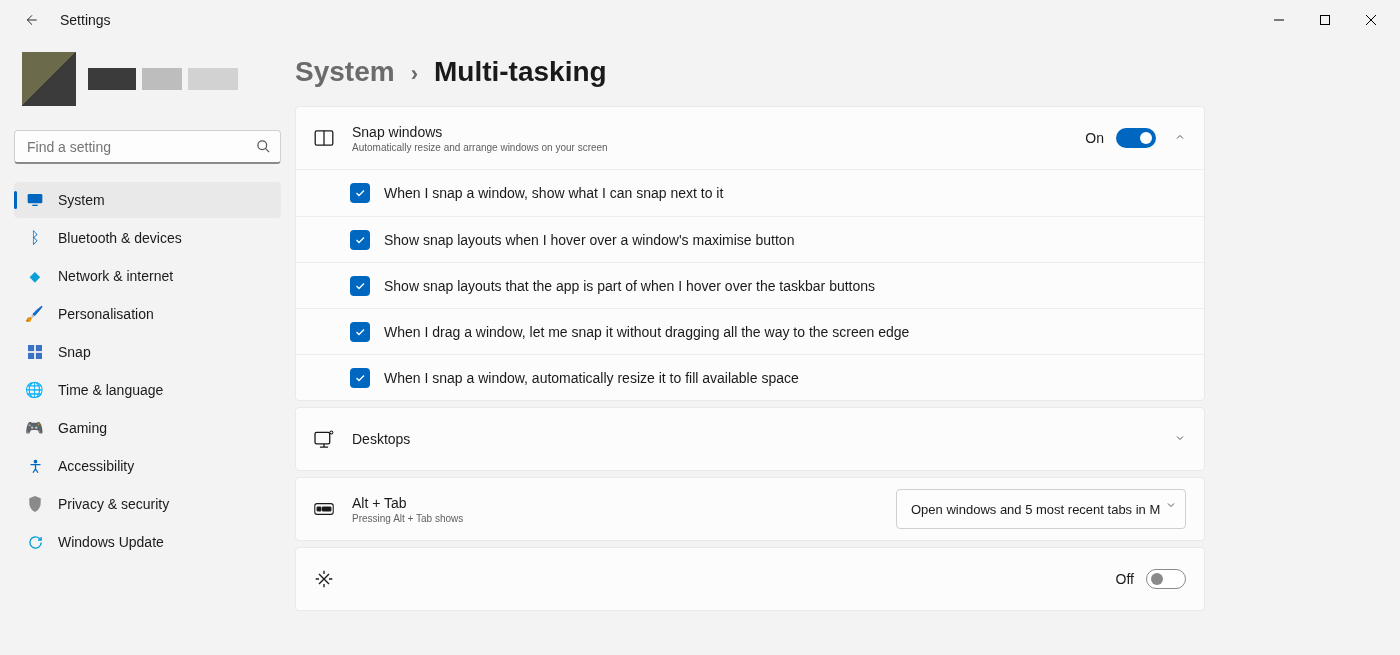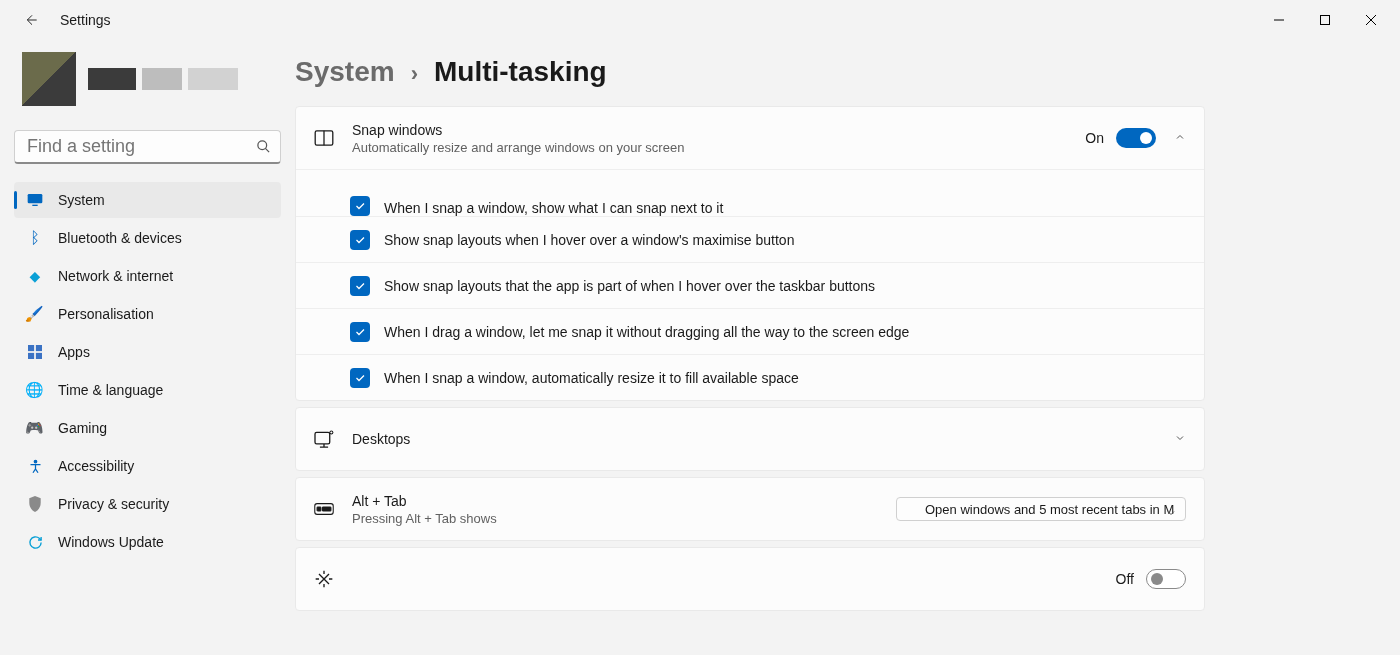--- a/index.html
+++ b/index.html
@@ -71,21 +71,21 @@
       position: relative;
       margin: 10px 0 18px 0;
     }
     .search-input {
       width: 100%;
       height: 34px;
       border: 1px solid #d0d0d0;
       border-bottom: 2px solid #8a8a8a;
       border-radius: 4px;
       padding: 0 34px 0 12px;
-      font-size: 18px;
+      font-size: 14px;
       background: #fdfdfd;
     }
     .search-icon-pos {
       position: absolute; right: 10px; top: 9px;
       color: #555;
     }
     .nav {
       display: flex; flex-direction: column; gap: 2px;
     }
     .nav-item {
@@ -160,21 +160,21 @@
     }
     .card-leading-icon {
       width: 20px; height: 20px;
       margin-right: 18px;
       color: #1f1f1f;
       flex-shrink: 0;
       display: inline-flex; align-items:center; justify-content:center;
     }
     .card-titles { display:flex; flex-direction:column;}
     .card-title { font-size: 14px; }
-    .card-subtitle { font-size: 13px; color: #616161; margin-top:2px;}
+    .card-subtitle { font-size: 10px; color: #616161; margin-top:2px;}
     .card-spacer { flex: 1; }
     .toggle-label { font-size: 14px; margin-right: 12px; }
 
     .toggle {
       width: 40px; height: 20px;
       border-radius: 999px;
       position: relative;
     }
     .toggle.on { background: #0067c0; }
     .toggle .knob {
@@ -193,37 +193,37 @@
 
     .sublist {
       border-top: 1px solid #eee;
     }
     .sub-row {
       display: flex; align-items: center;
       height: 46px;
       padding: 0 18px 0 54px;
       border-top: 1px solid #eee;
     }
-    .sub-row:first-child { border-top:none;align-items:flex-end;}
+    .sub-row:first-child { border-top:none;}
     .checkbox {
       width: 20px; height: 20px;
       border-radius: 4px;
       background: #0067c0;
       display: inline-flex; align-items:center; justify-content:center;
       margin-right: 14px;
       flex-shrink: 0;
     }
     .checkbox svg { width: 12px; height: 12px; stroke: #fff; fill:none; stroke-width:2.5;}
 
     .dropdown-control {
       border: 1px solid #d0d0d0;
       border-radius: 4px;
       background: #fdfdfd;
-      height: 24px;
-      padding: 0 30px 0 28px;
+      height: 40px;
+      padding: 0 30px 0 14px;
       display: flex; align-items: center;
       font-size: 13px;
       position: relative;
       max-width: 290px;
       white-space: nowrap; overflow: hidden;
     }
     .dropdown-control .dd-chev {
       position: absolute; right: 8px; top: 9px;
     }
   </style>
@@ -306,21 +306,21 @@
         </div>
         <div class="nav-item">
           <span class="nav-icon">
             <svg width="14" height="14" viewBox="0 0 16 16">
               <rect x="0" y="0" width="7" height="7" fill="#3a72c4"></rect>
               <rect x="9" y="0" width="7" height="7" fill="#3a72c4"></rect>
               <rect x="0" y="9" width="7" height="7" fill="#3a72c4"></rect>
               <rect x="9" y="9" width="7" height="7" fill="#3a72c4"></rect>
             </svg>
           </span>
-          <span>Apps</span>
+          <span>Snap</span>
         </div>
         <div class="nav-item">
           <span class="nav-icon">
             <span>🌐</span>
           </span>
           <span>Time &amp; language</span>
         </div>
         <div class="nav-item">
           <span class="nav-icon">
             <span style="color:#6a6a6a">🎮</span>

